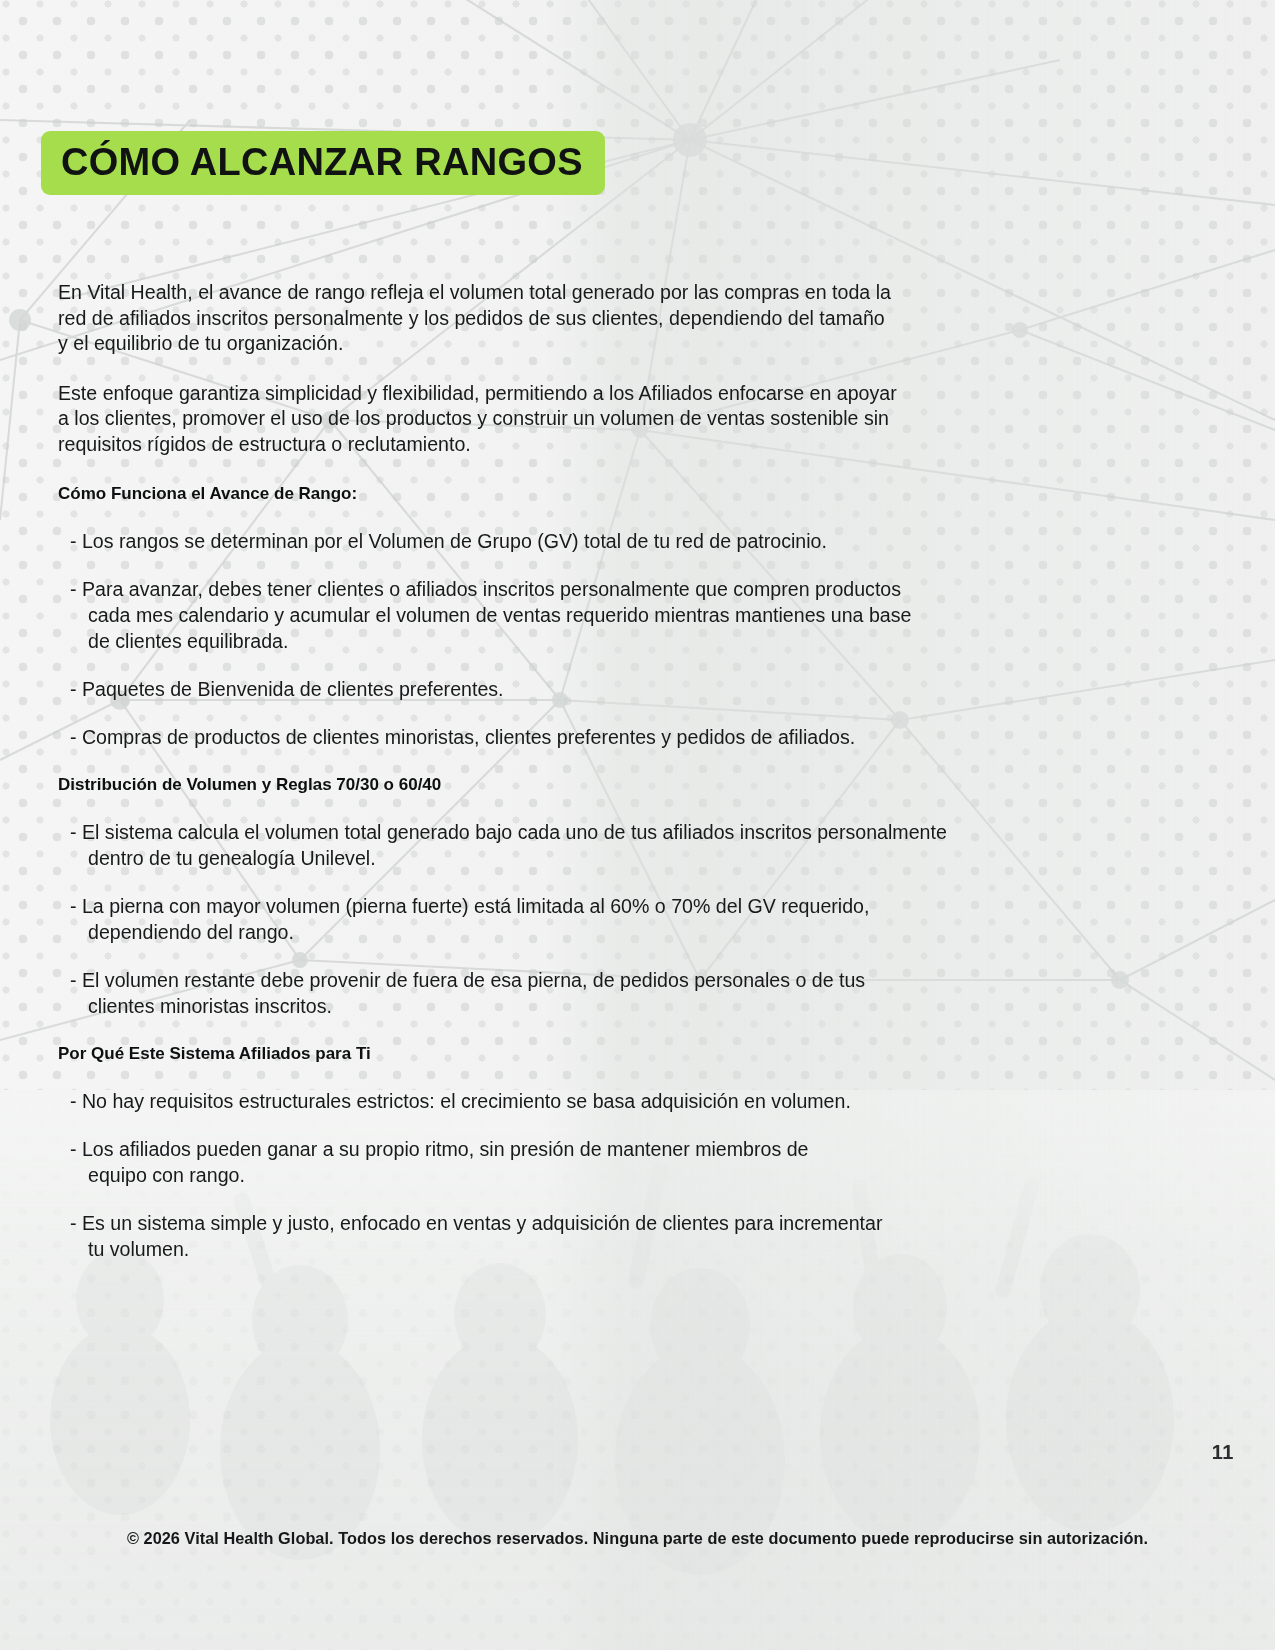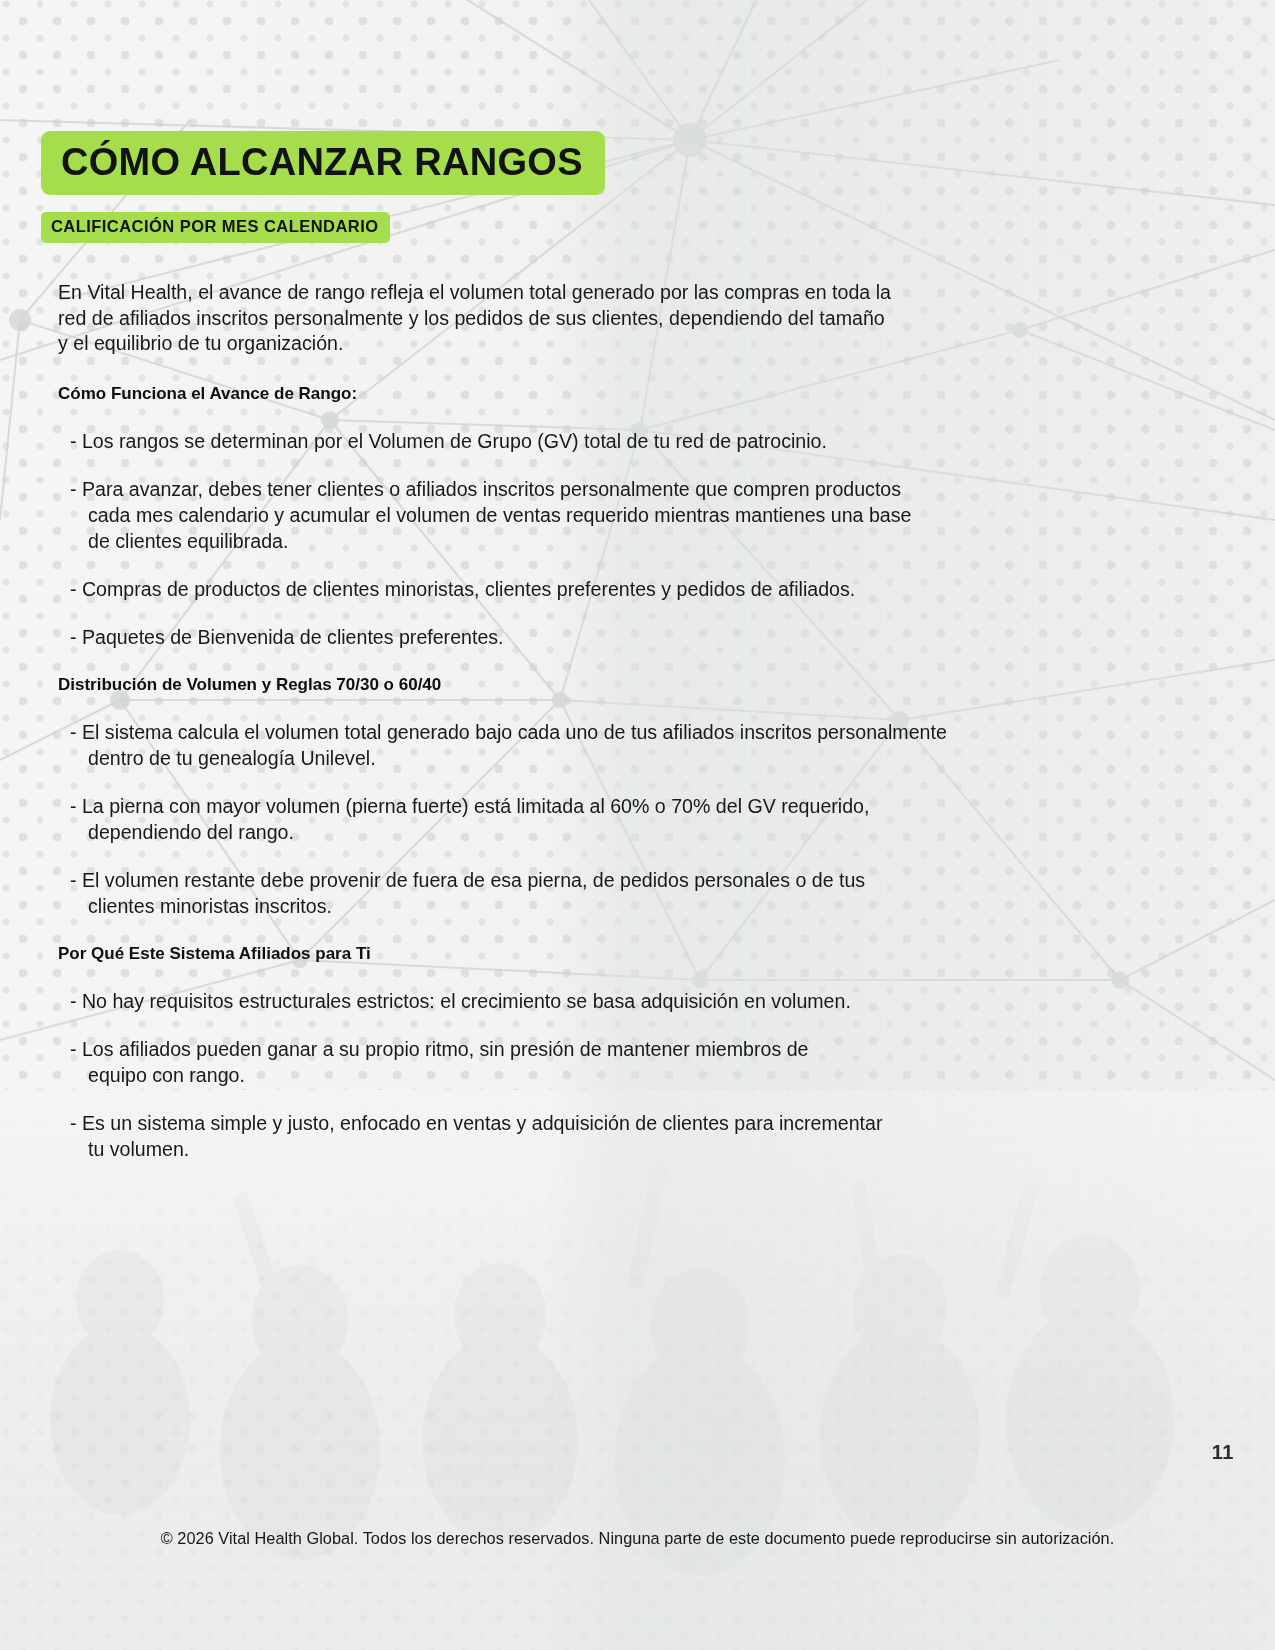--- a/index.html
+++ b/index.html
@@ -159,21 +159,21 @@
     letter-spacing: 0.5px;
   }
 
   .footer {
     position: absolute;
     left: 30px;
     right: 30px;
     bottom: 36px;
     text-align: center;
     font-size: 16.3px;
-    font-weight: normal;
+    font-weight: bold;
     color: #151718;
     letter-spacing: 0.05px;
   }
 </style>
 </head>
 <body>
 
 <div class="bg-root"></div>
 <div class="bg-dots"></div>
 <div class="bg-dots-2"></div>
@@ -263,38 +263,38 @@
 </svg>
 <div class="bg-photo-fade"></div>
 <div class="bg-rightwash"></div>
 
 <div class="page">
 
   <div class="title-badge">
     <h1>CÓMO ALCANZAR RANGOS</h1>
   </div>
 
-  <div class="sub-badge">
-    <span>CALIFICACIÓN POR MES CALENDARIO</span>
-  </div>
 
   <div class="content">
 
     <p class="para">En Vital Health, el avance de rango refleja el volumen total generado por las compras en toda la
 red de afiliados inscritos personalmente y los pedidos de sus clientes, dependiendo del tamaño
 y el equilibrio de tu organización.</p>
+    <p class="para">Este enfoque garantiza simplicidad y flexibilidad, permitiendo a los Afiliados enfocarse en apoyar
+a los clientes, promover el uso de los productos y construir un volumen de ventas sostenible sin
+requisitos rígidos de estructura o reclutamiento.</p>
 
     <h2 class="sec">Cómo Funciona el Avance de Rango:</h2>
     <p class="bullet">- Los rangos se determinan por el Volumen de Grupo (GV) total de tu red de patrocinio.</p>
     <p class="bullet">- Para avanzar, debes tener clientes o afiliados inscritos personalmente que compren productos
   cada mes calendario y acumular el volumen de ventas requerido mientras mantienes una base
   de clientes equilibrada.</p>
 
+    <p class="bullet">- Paquetes de Bienvenida de clientes preferentes.</p>
     <p class="bullet">- Compras de productos de clientes minoristas, clientes preferentes y pedidos de afiliados.</p>
-    <p class="bullet">- Paquetes de Bienvenida de clientes preferentes.</p>
 
     <h2 class="sec">Distribución de Volumen y Reglas 70/30 o 60/40</h2>
     <p class="bullet">- El sistema calcula el volumen total generado bajo cada uno de tus afiliados inscritos personalmente
   dentro de tu genealogía Unilevel.</p>
     <p class="bullet">- La pierna con mayor volumen (pierna fuerte) está limitada al 60% o 70% del GV requerido,
   dependiendo del rango.</p>
     <p class="bullet">- El volumen restante debe provenir de fuera de esa pierna, de pedidos personales o de tus
   clientes minoristas inscritos.</p>
 
     <h2 class="sec">Por Qué Este Sistema Afiliados para Ti</h2>

